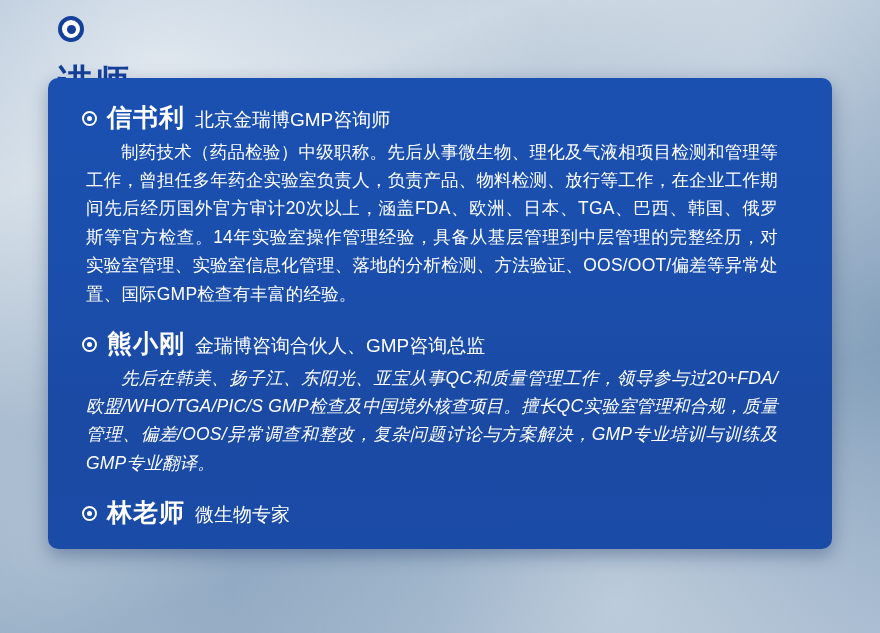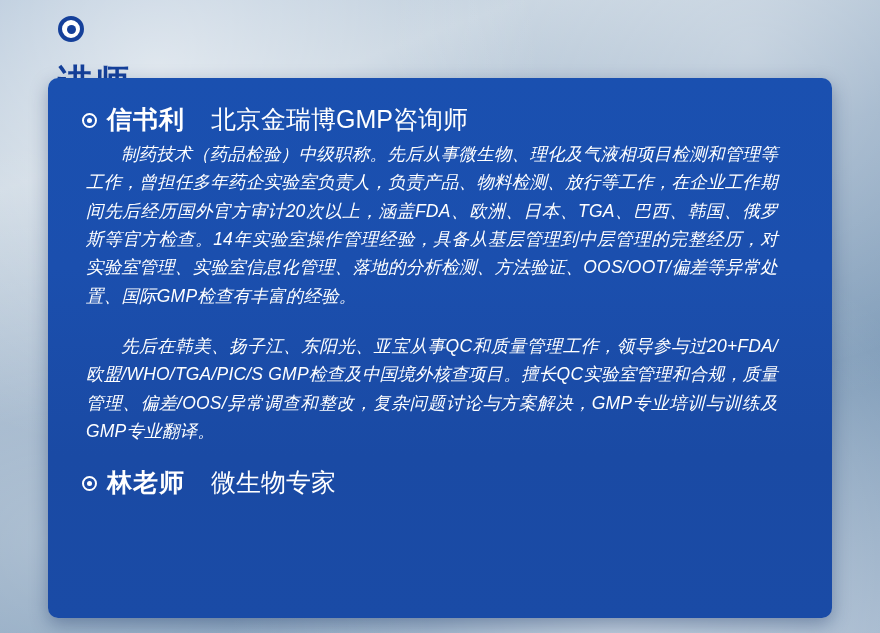--- a/index.html
+++ b/index.html
@@ -66,21 +66,21 @@
     color: #15409a;
     letter-spacing: 3px;
     line-height: 1;
   }
   
   .card {
     position: absolute;
     left: 48px;
     top: 78px;
     width: 784px;
-    height: 540px;
+    height: 471px;
     background: linear-gradient(180deg, #1a50b0 0%, #1b4fae 35%, #1a4aa4 70%, #1a4ba6 100%);
     border-radius: 10px;
     box-shadow: 0 6px 18px rgba(10, 35, 85, 0.35);
     padding: 26px 54px 10px 34px;
     box-sizing: border-box;
     color: #ffffff;
     overflow: hidden;
   }
   .speaker-block {
     margin-bottom: 6px;
@@ -114,36 +114,35 @@
     background: #ffffff;
   }
   .speaker-name {
     font-size: 25px;
     font-weight: bold;
     color: #ffffff;
     letter-spacing: 1px;
     line-height: 1.1;
   }
   .speaker-title {
-    font-size: 25px;
+    font-size: 19px;
     color: #ffffff;
     font-weight: normal;
     line-height: 1.2;
-    margin-left: 16px;
   }
   .speaker-body {
     font-size: 17.5px;
     line-height: 1.62;
     color: #ffffff;
     text-indent: 2em;
     text-align: justify;
     margin: 0 0 16px 4px;
     letter-spacing: 0.2px;
   }
-  .block-1 .speaker-body { margin-bottom: 22px; font-style: italic; }
+  .block-1 .speaker-body { margin-bottom: 22px; }
   .block-2 .speaker-body { margin-bottom: 22px; font-style: italic; }
 </style>
 </head>
 <body>
 
 <div class="page">
   <div class="sky-glow"></div>
 
   <div class="section-heading">
     <span class="heading-bullet"></span>
@@ -155,20 +154,25 @@
     <div class="speaker-block block-1">
       <div class="speaker-head">
         <span class="speaker-dot"></span>
         <span class="speaker-name">信书利</span>
         <span class="speaker-title">北京金瑞博GMP咨询师</span>
       </div>
       <p class="speaker-body">制药技术（药品检验）中级职称。先后从事微生物、理化及气液相项目检测和管理等工作，曾担任多年药企实验室负责人，负责产品、物料检测、放行等工作，在企业工作期间先后经历国外官方审计20次以上，涵盖FDA、欧洲、日本、TGA、巴西、韩国、俄罗斯等官方检查。14年实验室操作管理经验，具备从基层管理到中层管理的完整经历，对实验室管理、实验室信息化管理、落地的分析检测、方法验证、OOS/OOT/偏差等异常处置、国际GMP检查有丰富的经验。</p>
     </div>
 
     <div class="speaker-block block-2">
+      <div class="speaker-head">
+        <span class="speaker-dot"></span>
+        <span class="speaker-name">熊小刚</span>
+        <span class="speaker-title">金瑞博咨询合伙人、GMP咨询总监</span>
+      </div>
       <p class="speaker-body">先后在韩美、扬子江、东阳光、亚宝从事QC和质量管理工作，领导参与过20+FDA/欧盟/WHO/TGA/PIC/S  GMP检查及中国境外核查项目。擅长QC实验室管理和合规，质量管理、偏差/OOS/异常调查和整改，复杂问题讨论与方案解决，GMP专业培训与训练及GMP专业翻译。</p>
     </div>
 
     <div class="speaker-block block-3">
       <div class="speaker-head">
         <span class="speaker-dot"></span>
         <span class="speaker-name">林老师</span>
         <span class="speaker-title">微生物专家</span>
       </div>
     </div>

